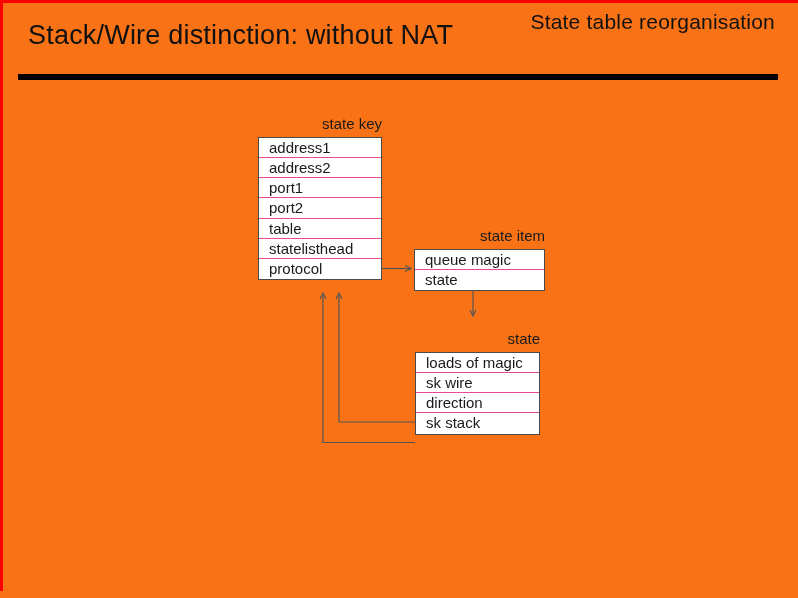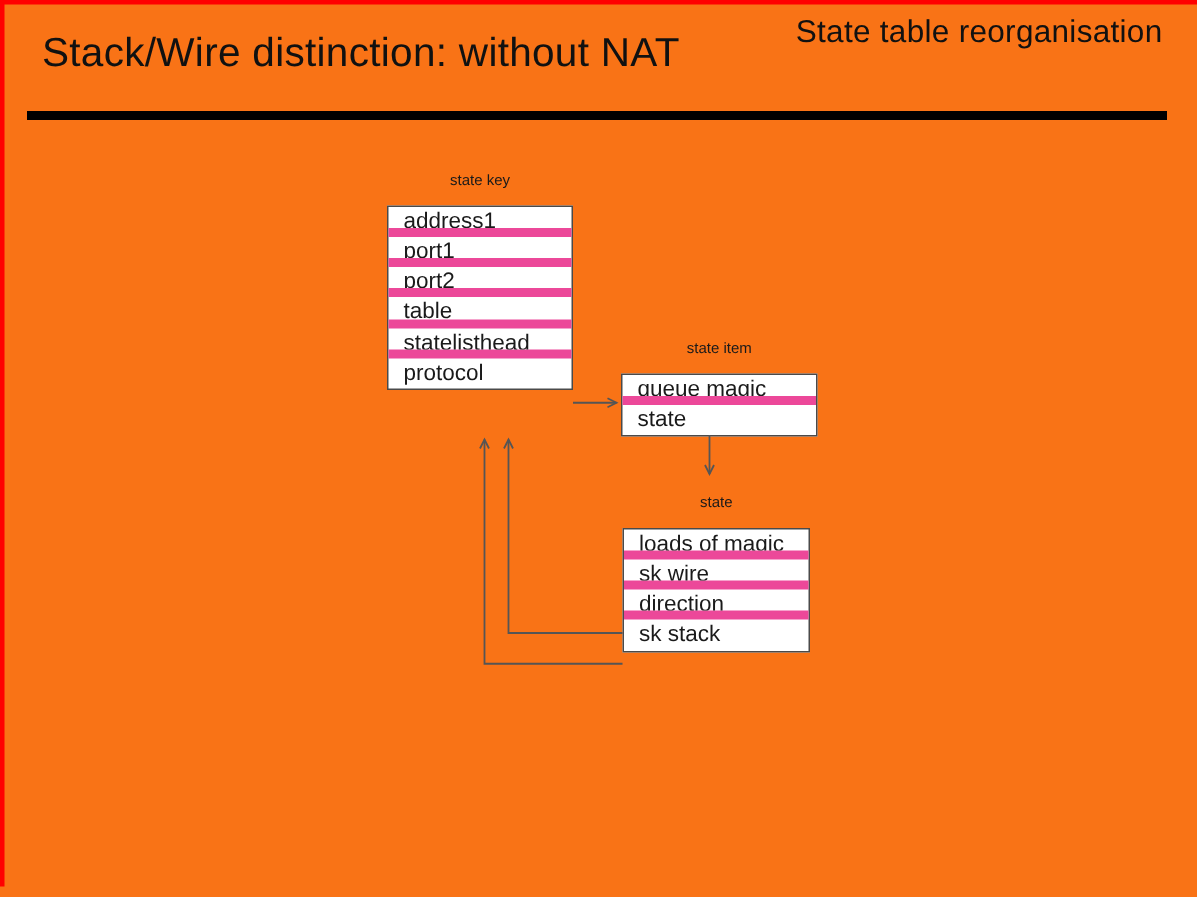--- a/index.html
+++ b/index.html
@@ -48,36 +48,36 @@
     width: 760px; height: 6px;
     background: #000000;
   }
 
   
   .tbl { position: absolute; }
   .tbl-label {
     position: absolute;
     left: 0; top: -22px;
     width: 100%;
-    text-align: center;
-    font-size: 10px;
+    text-align: right;
+    font-size: 15px;
     color: #1a1a1a;
     white-space: nowrap;
   }
   .tbl-rows {
     border: 1px solid #4a4a4a;
     background: #ffffff;
   }
   .tbl-row {
     height: 20.15px;
     line-height: 20.15px;
     padding-left: 10px;
     font-size: 15px;
     color: #1a1a1a;
-    border-bottom: 6px solid #ec4899;
+    border-bottom: 1px solid #ec4899;
     white-space: nowrap;
     overflow: hidden;
   }
   .tbl-row:last-child { border-bottom: none; }
 
   #tbl-state-key  { left: 258px; top: 137px; width: 124px; }
   #tbl-state-item { left: 414px; top: 249px; width: 131px; }
   #tbl-state      { left: 415px; top: 352px; width: 125px; }
 
   .connector-layer {
@@ -98,20 +98,21 @@
   <div class="header-label">State table reorganisation</div>
 
   <div class="slide-title">Stack/Wire distinction: without NAT</div>
 
   <div class="title-rule"></div>
 
   <div class="tbl" id="tbl-state-key">
     <div class="tbl-label">state key</div>
     <div class="tbl-rows">
         <div class="tbl-row">address1</div>
+        <div class="tbl-row">address2</div>
         <div class="tbl-row">port1</div>
         <div class="tbl-row">port2</div>
         <div class="tbl-row">table</div>
         <div class="tbl-row">statelisthead</div>
         <div class="tbl-row">protocol</div>
       </div>
   </div>
 
   <div class="tbl" id="tbl-state-item">
     <div class="tbl-label">state item</div>

